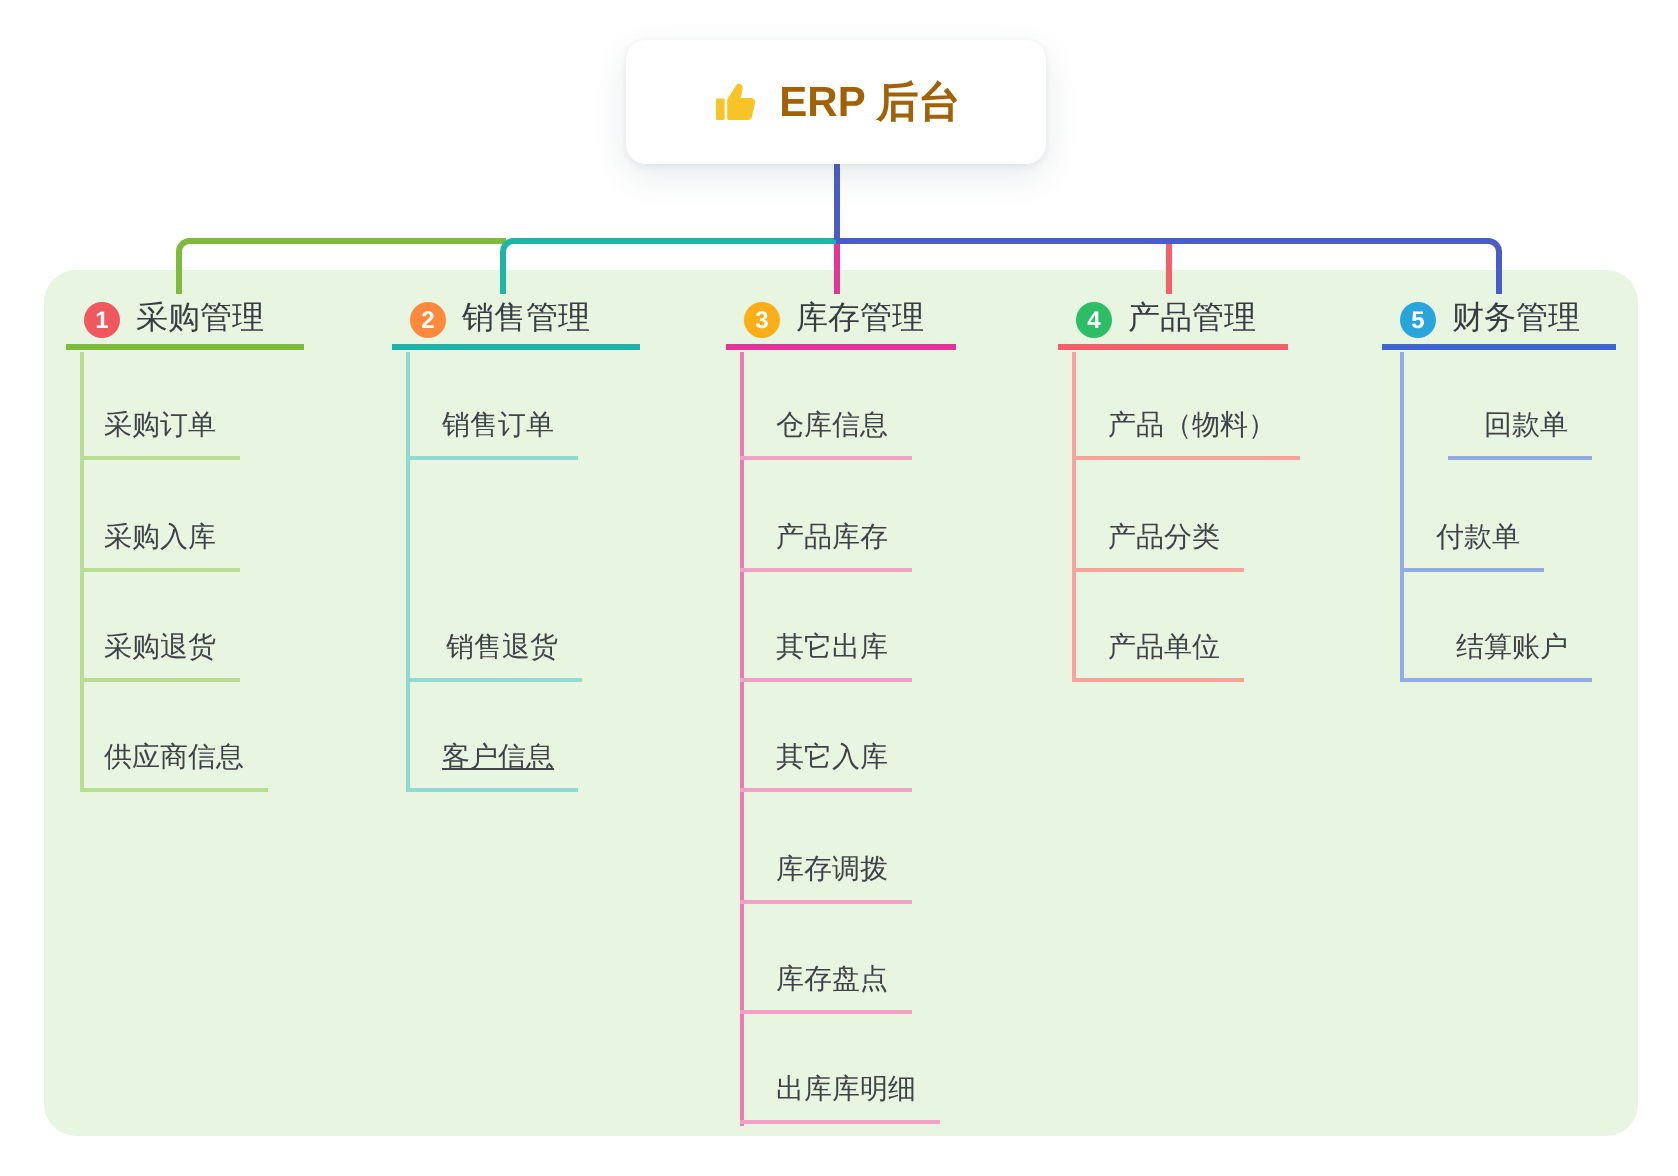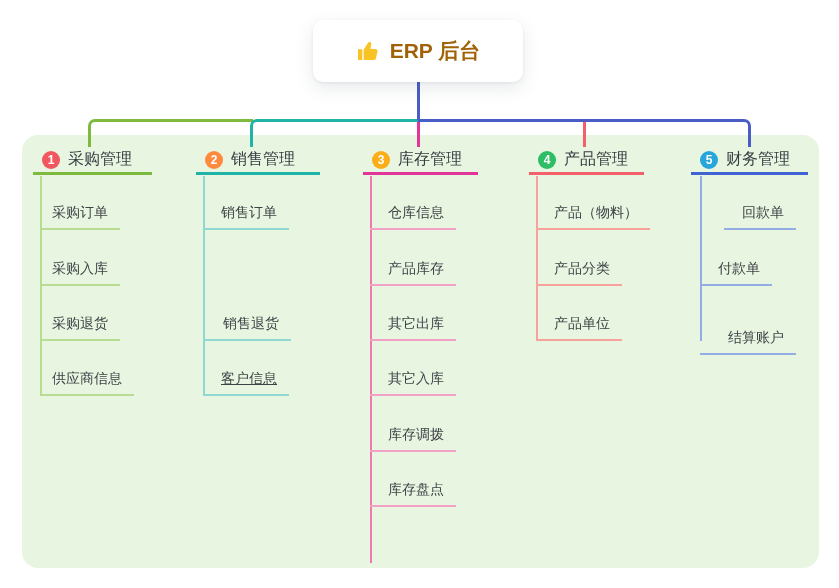--- a/index.html
+++ b/index.html
@@ -116,32 +116,33 @@
     <span class="badge">3</span>
     <span>库存管理</span>
   </div>
   <div class="trunk trunk3"></div>
   <div class="child c3" style="left:370px;top:202px;">仓库信息</div>
   <div class="child c3" style="left:370px;top:258px;">产品库存</div>
   <div class="child c3" style="left:370px;top:313px;">其它出库</div>
   <div class="child c3" style="left:370px;top:368px;">其它入库</div>
   <div class="child c3" style="left:370px;top:424px;">库存调拨</div>
   <div class="child c3" style="left:370px;top:479px;">库存盘点</div>
+  <div class="child c3" style="left:370px;top:534px;">出库库明细</div>
 
   <div class="branch-title b4 t4">
     <span class="badge">4</span>
     <span>产品管理</span>
   </div>
   <div class="trunk trunk4"></div>
   <div class="child c4" style="left:536px;top:202px;">产品（物料）</div>
   <div class="child c4" style="left:536px;top:258px;">产品分类</div>
   <div class="child c4" style="left:536px;top:313px;">产品单位</div>
 
   <div class="branch-title b5 t5">
     <span class="badge">5</span>
     <span>财务管理</span>
   </div>
   <div class="trunk trunk5"></div>
   <div class="child c5" style="left:700px;top:202px;margin-left:24px;">回款单</div>
   <div class="child c5" style="left:700px;top:258px;">付款单</div>
-  <div class="child c5" style="left:700px;top:327px;padding-left:28px;">结算账户</div>
+  <div class="child c5" style="left:700px;top:313px;padding-left:28px;">结算账户</div>
 
 </div>
 
 </body></html>

